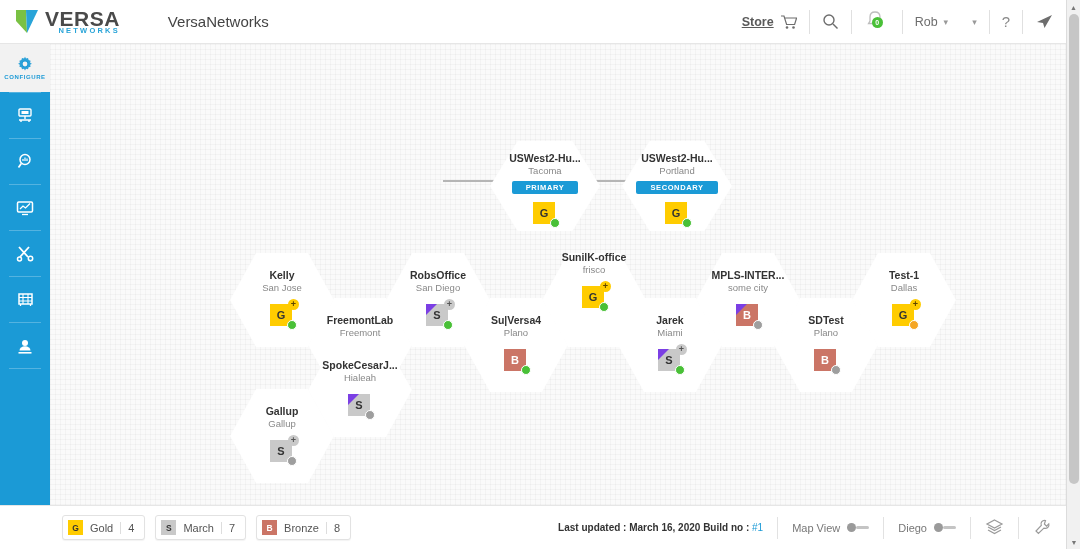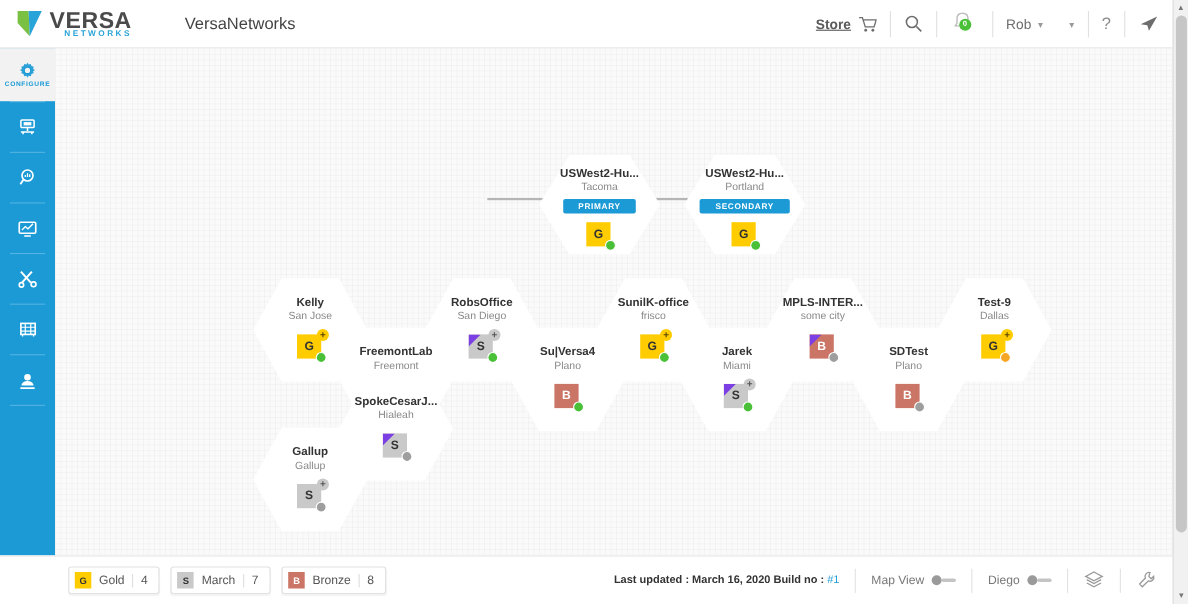--- a/index.html
+++ b/index.html
@@ -389,21 +389,21 @@
                   <span class="ltr">B</span>
                 </div>
                 <span class="dot" style="background:#49c037"></span>
               </div>
             </div>
           </div>
         </div>
         <div class="hexnode" style="left: 492px; top: 207px;">
           <div class="hexshape"></div>
           <div class="hexinner">
-            <div class="hex-title" style="margin-top:18px">SunilK-office</div>
+            <div class="hex-title" style="">SunilK-office</div>
             <div class="hex-sub">frisco</div>
             <div style="margin-top:11px">
               <div class="badge">
                 <div class="sq" style="background:#ffcc00;color:#333">
                   <span class="ltr">G</span>
                 </div>
                 <span class="plus" style="background:#ffcc00;color:#5c4500">+</span>
                 <span class="dot" style="background:#49c037"></span>
               </div>
             </div>
@@ -453,21 +453,21 @@
                   <span class="ltr">B</span>
                 </div>
                 <span class="dot" style="background:#9e9e9e"></span>
               </div>
             </div>
           </div>
         </div>
         <div class="hexnode" style="left: 802px; top: 207px;">
           <div class="hexshape"></div>
           <div class="hexinner">
-            <div class="hex-title" style="margin-top:18px">Test-9</div>
+            <div class="hex-title" style="margin-top:18px">Test-1</div>
             <div class="hex-sub">Dallas</div>
             <div style="margin-top:11px">
               <div class="badge">
                 <div class="sq" style="background:#ffcc00;color:#333">
                   <span class="ltr">G</span>
                 </div>
                 <span class="plus" style="background:#ffcc00;color:#5c4500">+</span>
                 <span class="dot" style="background:#f5a623"></span>
               </div>
             </div>

